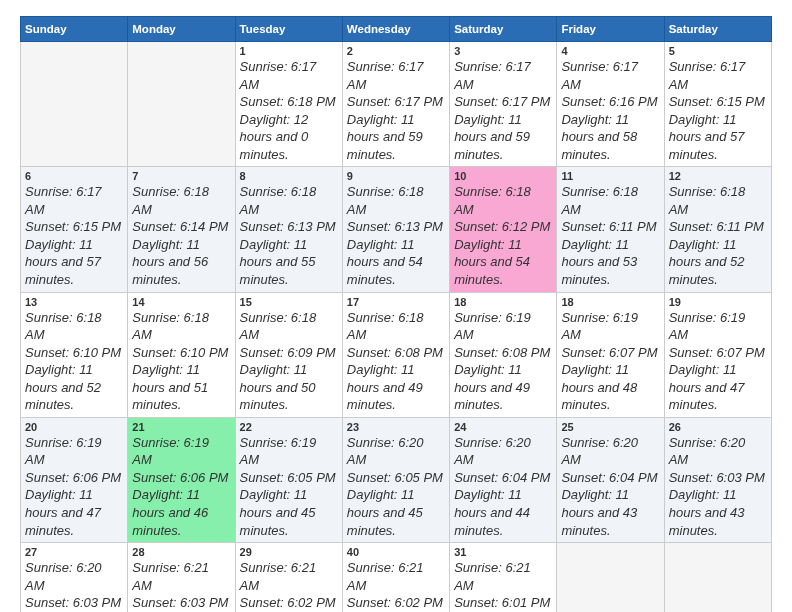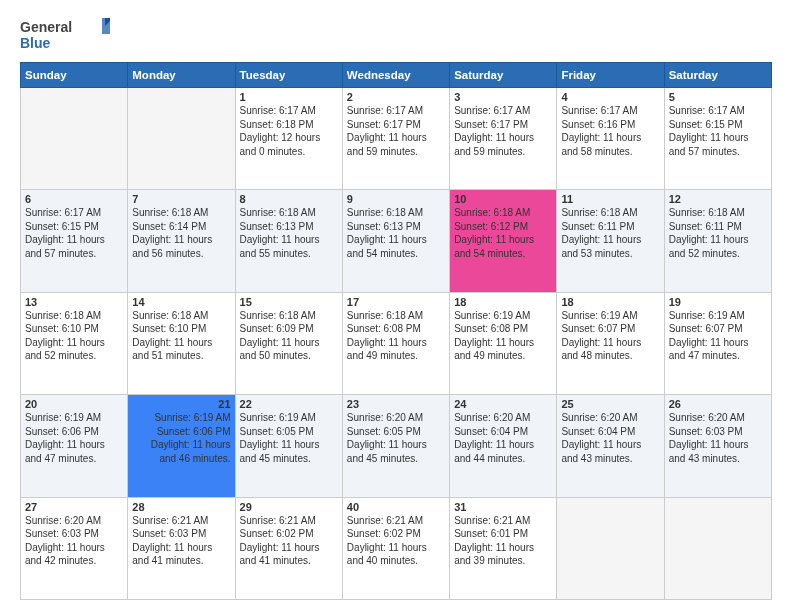--- a/index.html
+++ b/index.html
@@ -73,43 +73,30 @@
       background: #fff;
     }
     .day-num {
       font-size: 11px;
       font-weight: bold;
       color: #333;
       display: block;
       margin-bottom: 1px;
     }
     .day-info {
-      font-size: 10px;
+      font-size: 13px;
       color: #333;
       line-height: 1.35;
+      font-style: italic;
     }
   </style>
 </head>
 <body>
 
 <div class="page">
-  <div class="header">
-    <div class="logo">
-    <svg width="90" height="38" viewBox="0 0 90 38">
-      <text x="0" y="16" font-size="14" font-weight="bold" fill="#444" font-family="Arial">General</text>
-      <text x="0" y="32" font-size="14" font-weight="bold" fill="#2a6db5" font-family="Arial">Blue</text>
-      <polygon points="82,2 90,2 90,18 82,18" fill="#2a6db5" opacity="0.8"></polygon>
-      <polygon points="85,10 90,5 90,2 85,2" fill="#1a5090"></polygon>
-    </svg>
-  </div>
-    <div class="title-block">
-      <div class="title-main"></div>
-      <div class="title-sub"></div>
-    </div>
-  </div>
 
   <table class="calendar" id="cal-table">
     <thead id="cal-head">
         <tr>
           <th>Sunday</th>
           <th>Monday</th>
           <th>Tuesday</th>
           <th>Wednesday</th>
           <th>Saturday</th>
           <th>Friday</th>
@@ -151,21 +138,21 @@
             <div class="day-info">Sunrise: 6:18 AM<br>Sunset: 6:14 PM<br>Daylight: 11 hours and 56 minutes.</div>
           </td>
           <td style="background: rgb(240, 244, 248);">
             <span class="day-num">8</span>
             <div class="day-info">Sunrise: 6:18 AM<br>Sunset: 6:13 PM<br>Daylight: 11 hours and 55 minutes.</div>
           </td>
           <td style="background: rgb(240, 244, 248);">
             <span class="day-num">9</span>
             <div class="day-info">Sunrise: 6:18 AM<br>Sunset: 6:13 PM<br>Daylight: 11 hours and 54 minutes.</div>
           </td>
-          <td style="background: #ec4899;">
+          <td style="background: #f9a8d4;">
             <span class="day-num">10</span>
             <div class="day-info">Sunrise: 6:18 AM<br>Sunset: 6:12 PM<br>Daylight: 11 hours and 54 minutes.</div>
           </td>
           <td style="background: rgb(240, 244, 248);">
             <span class="day-num">11</span>
             <div class="day-info">Sunrise: 6:18 AM<br>Sunset: 6:11 PM<br>Daylight: 11 hours and 53 minutes.</div>
           </td>
           <td style="background: rgb(240, 244, 248);">
             <span class="day-num">12</span>
             <div class="day-info">Sunrise: 6:18 AM<br>Sunset: 6:11 PM<br>Daylight: 11 hours and 52 minutes.</div>
@@ -199,21 +186,21 @@
           <td>
             <span class="day-num">19</span>
             <div class="day-info">Sunrise: 6:19 AM<br>Sunset: 6:07 PM<br>Daylight: 11 hours and 47 minutes.</div>
           </td>
         </tr>
         <tr>
           <td style="background: rgb(240, 244, 248);">
             <span class="day-num">20</span>
             <div class="day-info">Sunrise: 6:19 AM<br>Sunset: 6:06 PM<br>Daylight: 11 hours and 47 minutes.</div>
           </td>
-          <td style="background: #3b82f6; text-align: right;">
+          <td style="background: #86efac;">
             <span class="day-num">21</span>
             <div class="day-info">Sunrise: 6:19 AM<br>Sunset: 6:06 PM<br>Daylight: 11 hours and 46 minutes.</div>
           </td>
           <td style="background: rgb(240, 244, 248);">
             <span class="day-num">22</span>
             <div class="day-info">Sunrise: 6:19 AM<br>Sunset: 6:05 PM<br>Daylight: 11 hours and 45 minutes.</div>
           </td>
           <td style="background: rgb(240, 244, 248);">
             <span class="day-num">23</span>
             <div class="day-info">Sunrise: 6:20 AM<br>Sunset: 6:05 PM<br>Daylight: 11 hours and 45 minutes.</div>

